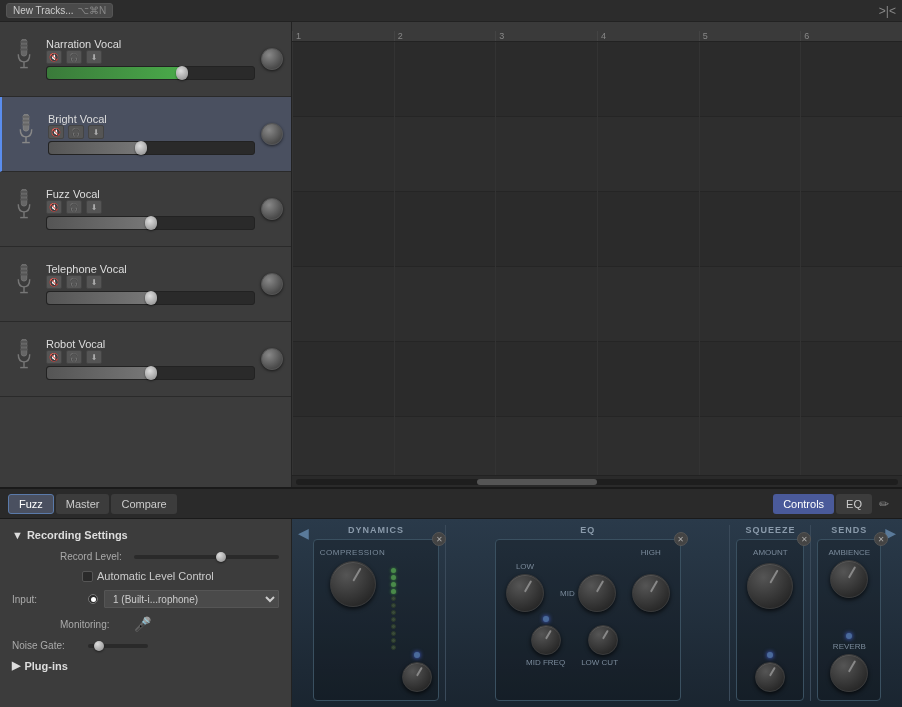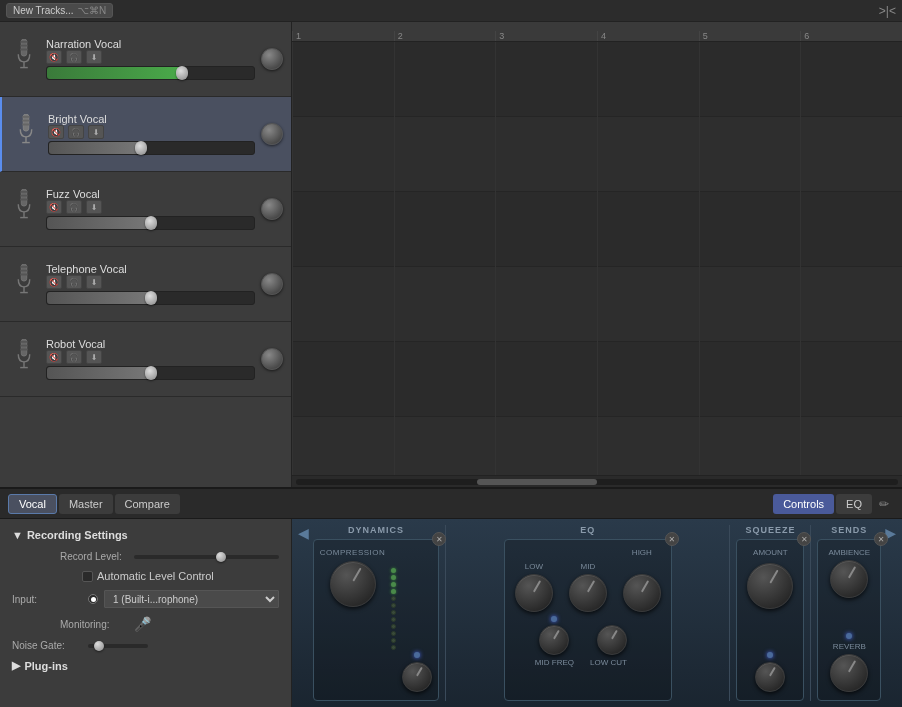--- a/index.html
+++ b/index.html
@@ -801,21 +801,21 @@
       </div>
     </div>
   </div>
 
 </div>
 
 <div class="bottom-panel">
 
   <div class="bottom-tabs-bar">
     <div class="tab-group-left">
-      <button class="tab-btn active">Vocal</button>
+      <button class="tab-btn active">Fuzz</button>
       <button class="tab-btn">Master</button>
       <button class="tab-btn">Compare</button>
     </div>
     <div class="tab-group-right">
       <button class="tab-controls-btn active">Controls</button>
       <button class="tab-controls-btn">EQ</button>
       <div class="tab-edit-icon">✏</div>
     </div>
   </div>
 
@@ -903,21 +903,21 @@
 
         <div class="section-wrapper" style="flex:1;">
           <div class="effect-section-label">EQ</div>
           <div style="flex:1;border:1px solid #3a5060;border-radius:4px;background:rgba(0,0,0,0.2);padding:8px 10px;position:relative;display:flex;flex-direction:column;gap:4px;">
             <div class="section-close-btn">✕</div>
             <div style="display:flex;gap:16px;align-items:flex-end;">
               <div style="display:flex;flex-direction:column;align-items:center;gap:3px;">
                 <span style="font-size:8px;color:#7a8a9a;">LOW</span>
                 <div class="knob knob-md"></div>
               </div>
-              <div style="display:flex;flex-direction:column;align-items:center;gap:3px;">
+              <div style="display:flex;align-items:center;gap:3px;">
                 <span style="font-size:8px;color:#7a8a9a;">MID</span>
                 <div class="knob knob-md"></div>
               </div>
               <div style="display:flex;flex-direction:column;align-items:center;gap:17px;">
                 <span style="font-size:8px;color:#7a8a9a;">HIGH</span>
                 <div class="knob knob-md"></div>
               </div>
             </div>
             <div style="display:flex;gap:16px;align-items:flex-end;margin-left:20px;">
               <div style="display:flex;flex-direction:column;align-items:center;gap:3px;">

